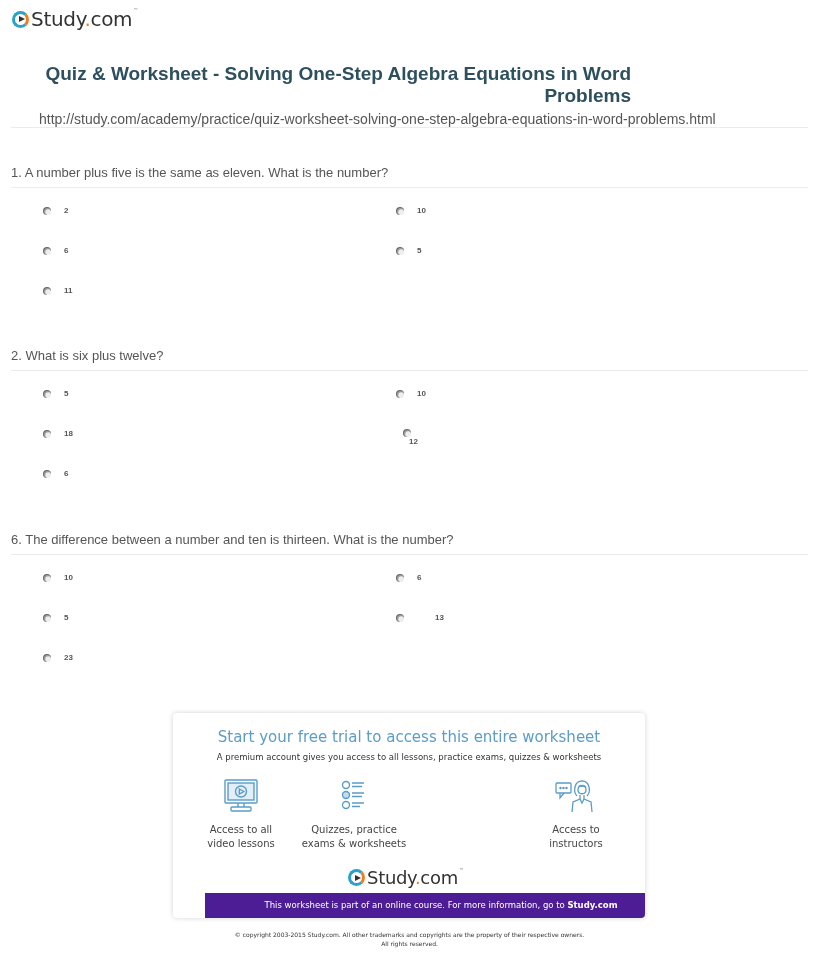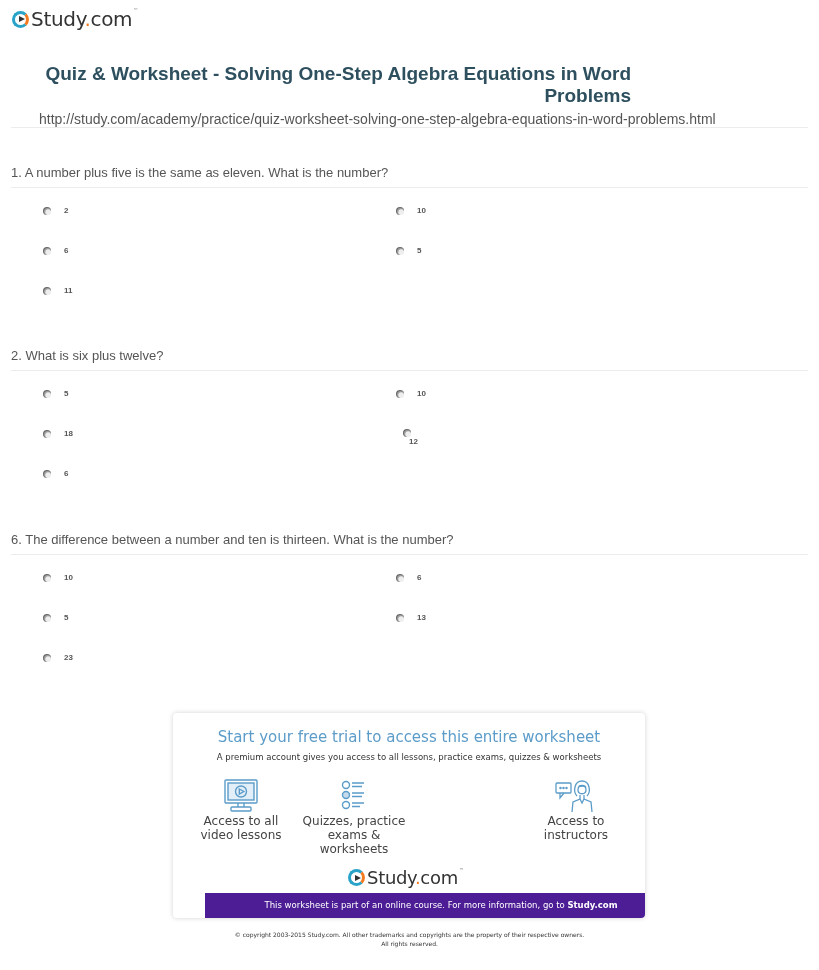--- a/index.html
+++ b/index.html
@@ -24,21 +24,21 @@
     .q-line { height: 1px; background: #ececec; margin-top: 2px; }
     .answer { position: absolute; display: flex; align-items: center; }
     .radio { width: 8px; height: 8px; border-radius: 50%; background: radial-gradient(circle at 60% 60%, #eee 0 40%, #aaa 55%, #777 100%); border-top: 1px solid #666; border-left: 1px solid #666; }
     .a-label { font-size: 8px; font-weight: bold; color: #555; margin-left: 13px; }
 
     .promo { position: absolute; left: 173px; top: 713px; width: 472px; height: 205px; background: #fff; border-radius: 4px; box-shadow: 0 0 5px rgba(0,0,0,0.18); overflow: hidden; }
     .promo-title { position: absolute; left: 0; width: 100%; top: 15px; text-align: center; font-family: "DejaVu Sans", sans-serif; font-size: 15px; color: #5b9cc9; font-weight: normal; }
     .promo-sub { position: absolute; left: 0; width: 100%; top: 39px; text-align: center; font-family: "DejaVu Sans", sans-serif; font-size: 8.5px; color: #333; }
     .feature { position: absolute; top: 65px; width: 118px; text-align: center; }
     .feature svg { display: block; margin: 0 auto; }
-    .feature-label { font-family: "DejaVu Sans", sans-serif; font-size: 12px; color: #444; line-height: 14px; }
+    .feature-label { font-family: "DejaVu Sans", sans-serif; font-size: 10px; color: #444; line-height: 14px; margin-top: 9px; }
     #promo-logo { left: 175px; top: 154px; }
     #promo-logo .word { font-size: 18px; }
     .promo-bar { position: absolute; left: 0; bottom: 0; width: 100%; height: 25px; background: #4c1d95; color: #fff; font-family: "DejaVu Sans", sans-serif; font-size: 8.5px; text-align: center; line-height: 25px; margin-left: 32px; }
     .promo-bar b { font-weight: bold; }
 
     .copyright { position: absolute; left: 0; width: 819px; top: 930px; text-align: center; font-family: "DejaVu Sans", sans-serif; font-size: 6px; color: #333; line-height: 9px; }
   </style>
 </head>
 <body>
 
@@ -109,21 +109,21 @@
       <span class="a-label">10</span>
     </label>
   <label class="answer" style="left:385px; top:41px;">
       <span class="radio"></span>
       <span class="a-label">6</span>
     </label>
   <label class="answer" style="left:32px; top:81px;">
       <span class="radio"></span>
       <span class="a-label">5</span>
     </label>
-  <label class="answer" style="left:385px; top:81px;">
+  <label class="answer" style="left:385px; top:81px;gap:18px;">
       <span class="radio"></span>
       <span class="a-label">13</span>
     </label>
   <label class="answer" style="left:32px; top:121px;">
       <span class="radio"></span>
       <span class="a-label">23</span>
     </label>
 </div>
 
 <div class="promo">

